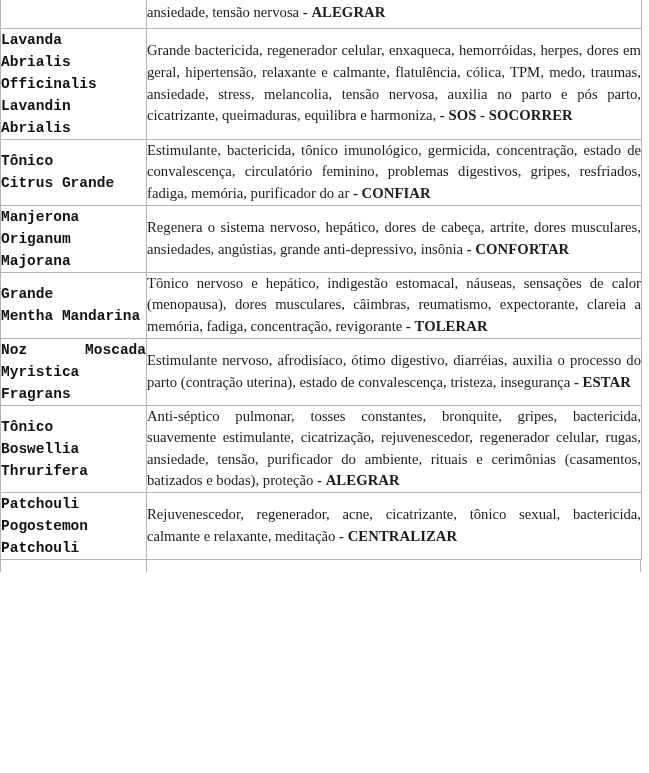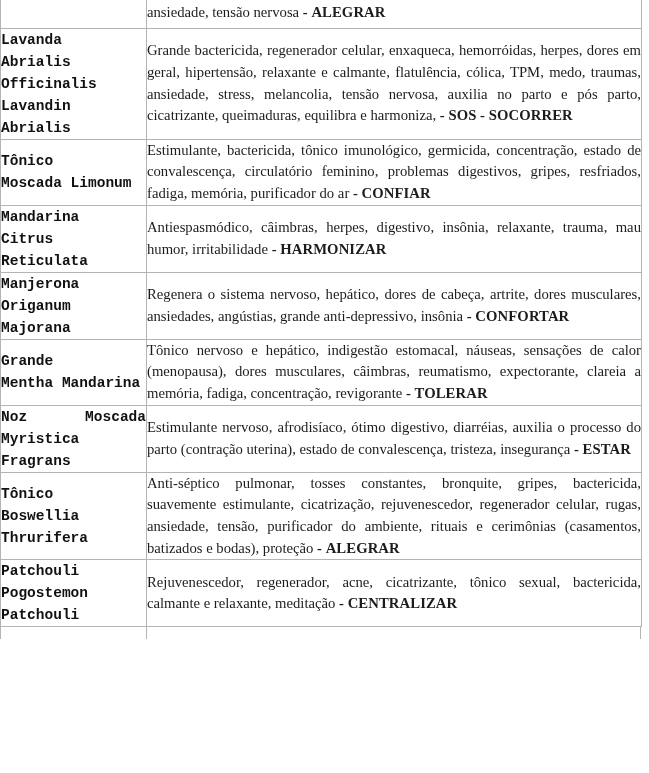--- a/index.html
+++ b/index.html
@@ -110,31 +110,23 @@
             <span class="nm-line">Abrialis</span>
             <span class="nm-line">Officinalis</span>
             <span class="nm-line">Lavandin</span>
             <span class="nm-line">Abrialis</span>
           </td>
           <td class="props-cell"><span class="props-text">Grande bactericida, regenerador celular, enxaqueca, hemorróidas, herpes, dores em geral, hipertensão, relaxante e calmante, flatulência, cólica, TPM, medo, traumas, ansiedade, stress, melancolia, tensão nervosa, auxilia no parto e pós parto, cicatrizante, queimaduras, equilibra e harmoniza, </span><span class="sep"> - </span><span class="kw">SOS</span><span class="sep"> - </span><span class="kw">SOCORRER</span></td>
         </tr>
         <tr>
           <td class="name-cell">
             <span class="nm-line">Tônico</span>
-            <span class="nm-line">Moscada Limonum</span>
+            <span class="nm-line">Citrus Grande</span>
           </td>
           <td class="props-cell"><span class="props-text">Estimulante, bactericida, tônico imunológico, germicida, concentração, estado de convalescença, circulatório feminino, problemas digestivos, gripes, resfriados, fadiga, memória, purificador do ar </span><span class="sep">- </span><span class="kw">CONFIAR</span></td>
-        </tr>
-        <tr>
-          <td class="name-cell">
-            <span class="nm-line">Mandarina</span>
-            <span class="nm-line">Citrus</span>
-            <span class="nm-line">Reticulata</span>
-          </td>
-          <td class="props-cell"><span class="props-text">Antiespasmódico, câimbras, herpes, digestivo, insônia, relaxante, trauma, mau humor, irritabilidade </span><span class="sep">- </span><span class="kw">HARMONIZAR</span></td>
         </tr>
         <tr>
           <td class="name-cell">
             <span class="nm-line">Manjerona</span>
             <span class="nm-line">Origanum</span>
             <span class="nm-line">Majorana</span>
           </td>
           <td class="props-cell"><span class="props-text">Regenera o sistema nervoso, hepático, dores de cabeça, artrite, dores musculares, ansiedades, angústias, grande anti-depressivo, insônia </span><span class="sep">- </span><span class="kw">CONFORTAR</span></td>
         </tr>
         <tr>

